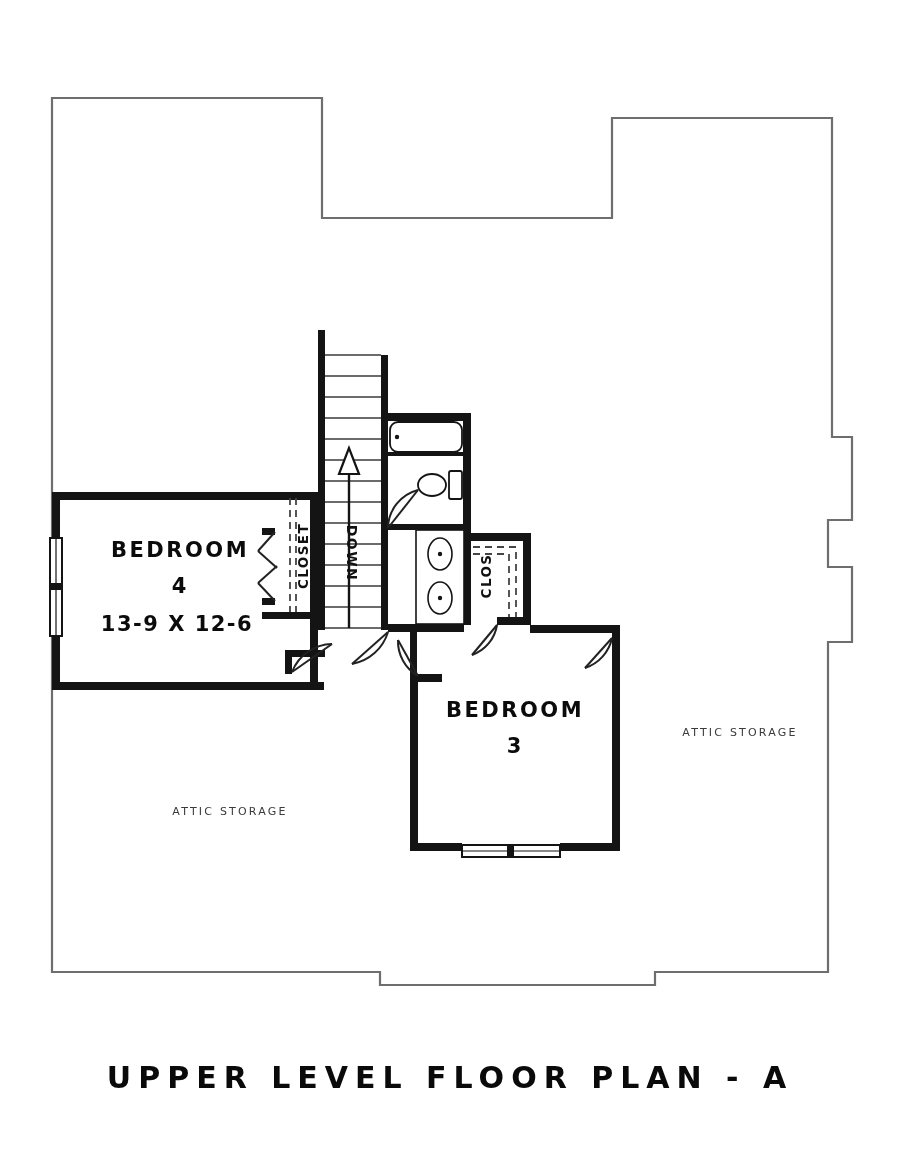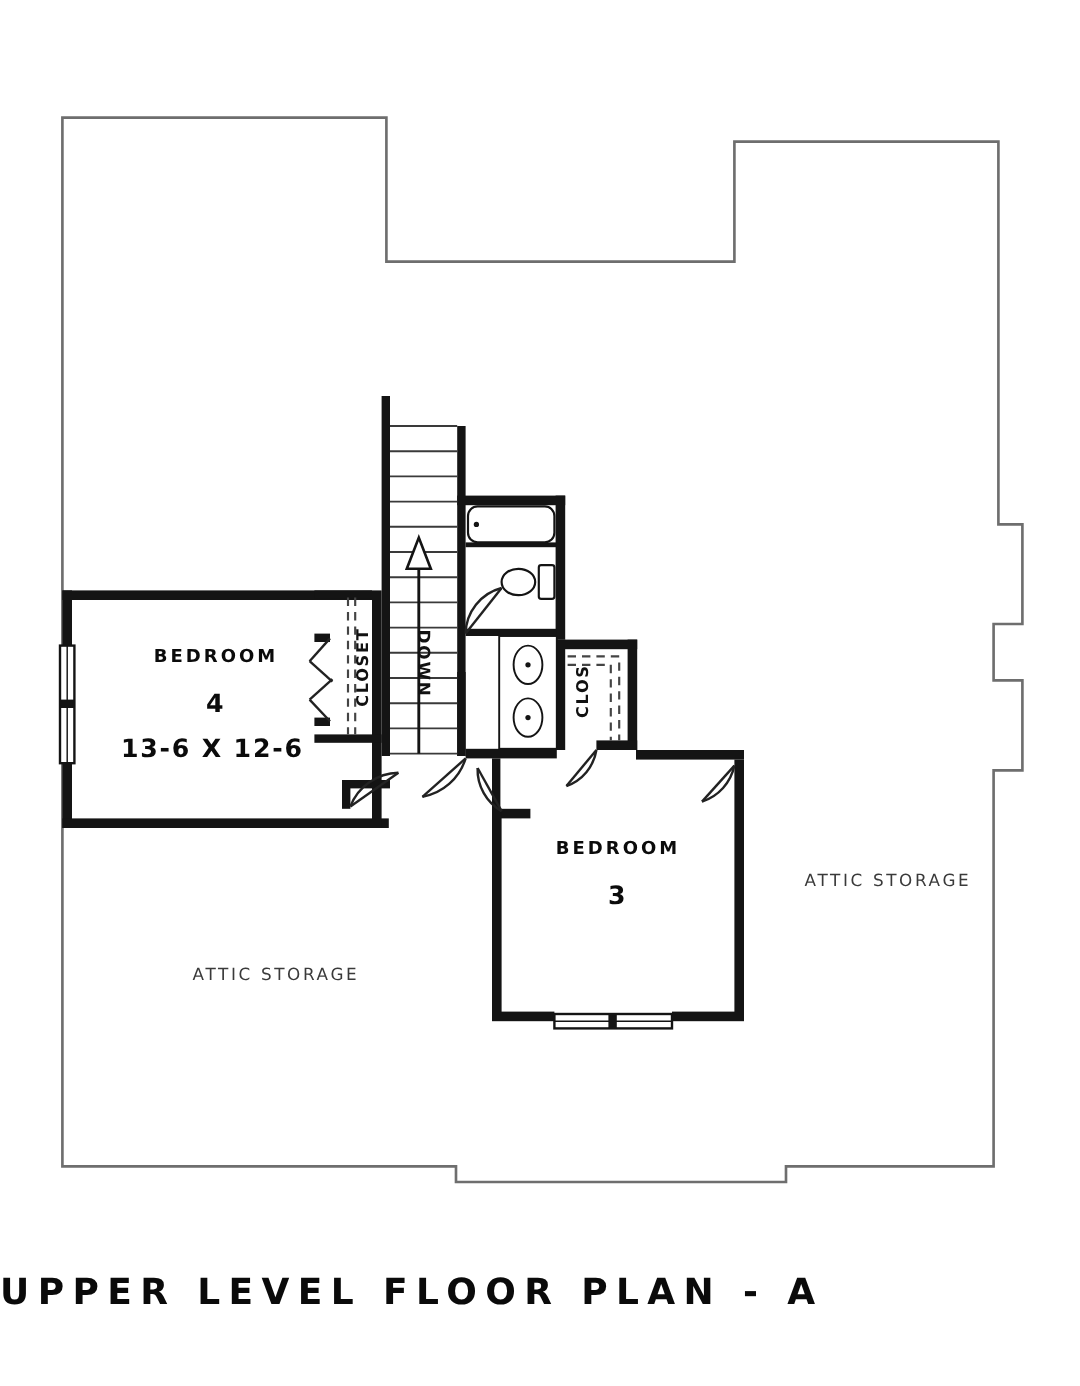--- a/index.html
+++ b/index.html
@@ -30,59 +30,60 @@
   .lbl {
     position: absolute;
     white-space: pre;
     color: #111111;
     font-family: "DejaVu Sans", sans-serif;
     letter-spacing: 1px;
     text-align: center;
     transform-origin: 50% 50%;
   }
   .room-name {
-    font-size: 15px;
+    font-size: 21px;
     font-weight: bold;
     letter-spacing: 2.5px;
     color: #0b0b0b;
   }
   .room-num {
     font-size: 21px;
     font-weight: bold;
     letter-spacing: 2px;
     color: #0b0b0b;
   }
   .room-dim {
     font-size: 21px;
     font-weight: bold;
     letter-spacing: 1.5px;
     color: #0b0b0b;
   }
   .attic-lbl {
-    font-size: 14px;
+    font-size: 11px;
     font-weight: normal;
     letter-spacing: 2.2px;
     color: #3a3a3a;
   }
   .small-rot {
     font-size: 13.5px;
     font-weight: bold;
     letter-spacing: 1.4px;
     color: #111111;
   }
   .down-lbl {
     font-size: 14px;
     font-weight: bold;
     letter-spacing: 1.5px;
     color: #111111;
   }
   .plan-title {
     position: absolute;
     left: 0;
     right: 0;
+    text-align: center;
     font-size: 30px;
     font-weight: bold;
     letter-spacing: 7px;
     color: #0a0a0a;
     font-family: "DejaVu Sans", sans-serif;
   }
 </style>
 </head>
 <body>
 
@@ -263,21 +264,21 @@
       <g>
         <line x1="612" y1="638" x2="585" y2="668"></line>
         <path d="M 585,668 A 40,40 0 0 0 612,638"></path>
       </g>
     </g>
 
   </svg>
 
   <div class="lbl room-name" style="left:60px; top:538px; width:240px;">BEDROOM</div>
   <div class="lbl room-num" style="left:60px; top:574px; width:240px;">4</div>
-  <div class="lbl room-dim" style="left:52px; top:612px; width:250px;">13-6 X 12-6</div>
+  <div class="lbl room-dim" style="left:52px; top:612px; width:250px;">13-9 X 12-6</div>
 
   <div class="lbl room-name" style="left:410px; top:698px; width:210px;">BEDROOM</div>
   <div class="lbl room-num" style="left:410px; top:734px; width:210px;">3</div>
 
   <div class="lbl small-rot" style="left:253px; top:548px; width:100px; transform:rotate(-90deg) scaleY(1);">CLOSET</div>
 
   <div class="lbl small-rot" style="left:446px; top:568px; width:80px; transform:rotate(-90deg);">CLOS</div>
 
   <div class="lbl down-lbl" style="left:307px; top:545px; width:90px; transform:rotate(90deg);">DOWN</div>
 

